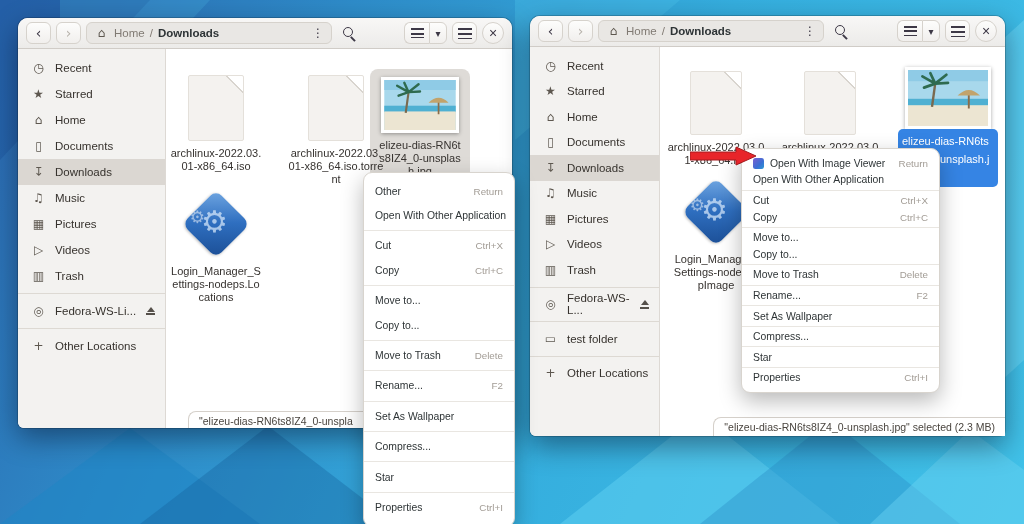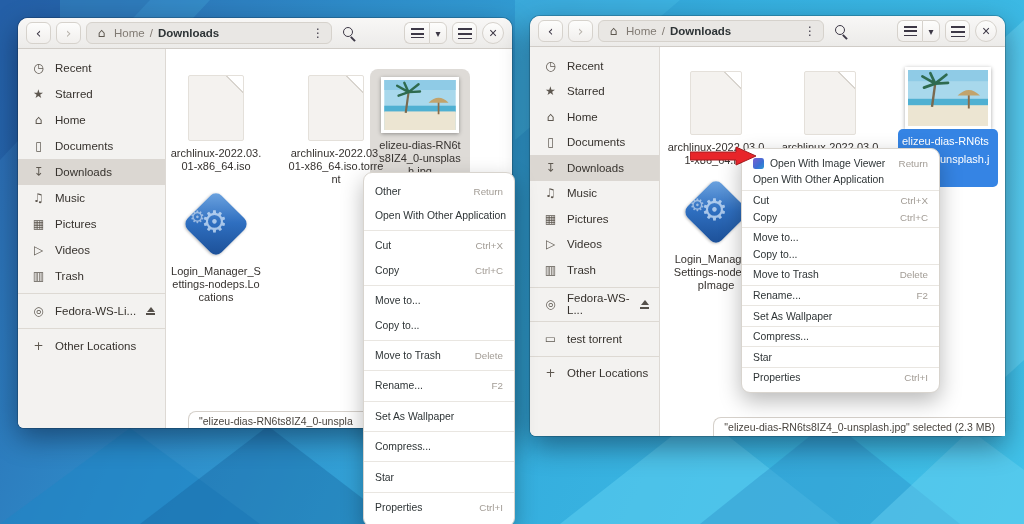--- a/index.html
+++ b/index.html
@@ -319,21 +319,21 @@
             <span class="sicon">◎</span>
             <span>Fedora-WS-L...</span>
           <span class="eject">
               <i class="ej-tri"></i>
               <i class="ej-bar"></i>
             </span>
         </div>
         <div class="ssep"></div>
         <div class="srow">
             <span class="sicon">▭</span>
-            <span>test torrent</span>
+            <span>test folder</span>
           </div>
         <div class="ssep"></div>
         <div class="srow">
             <span class="sicon">+</span>
             <span>Other Locations</span>
           </div>
       </div>
 
       <div class="content">
         <div class="fcell" style="left:5px;top:12px;width:102px;">

